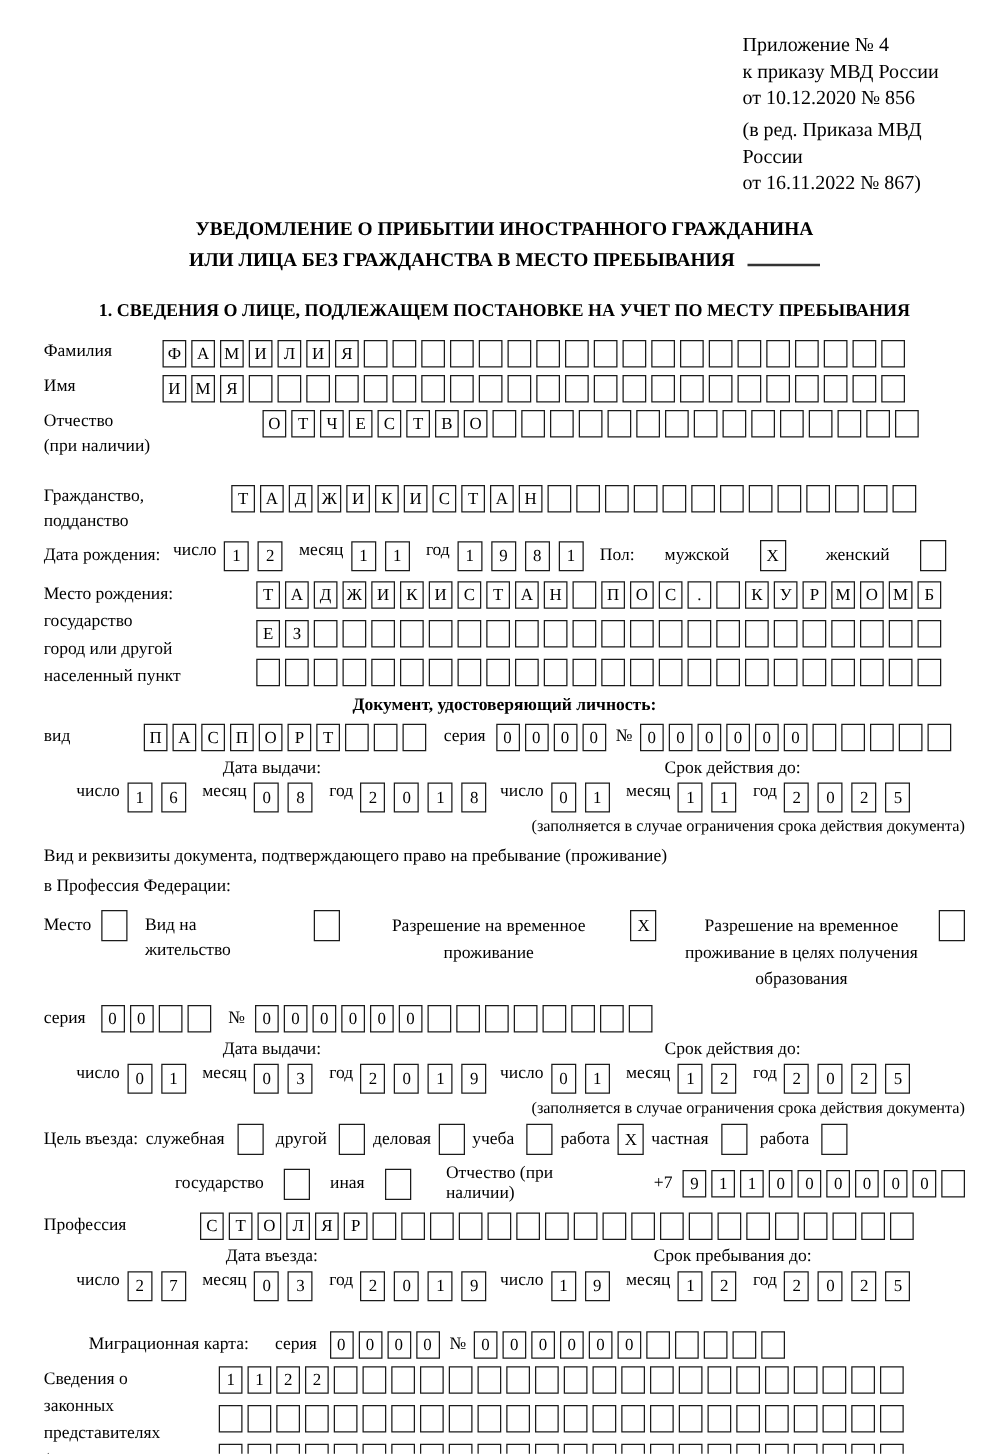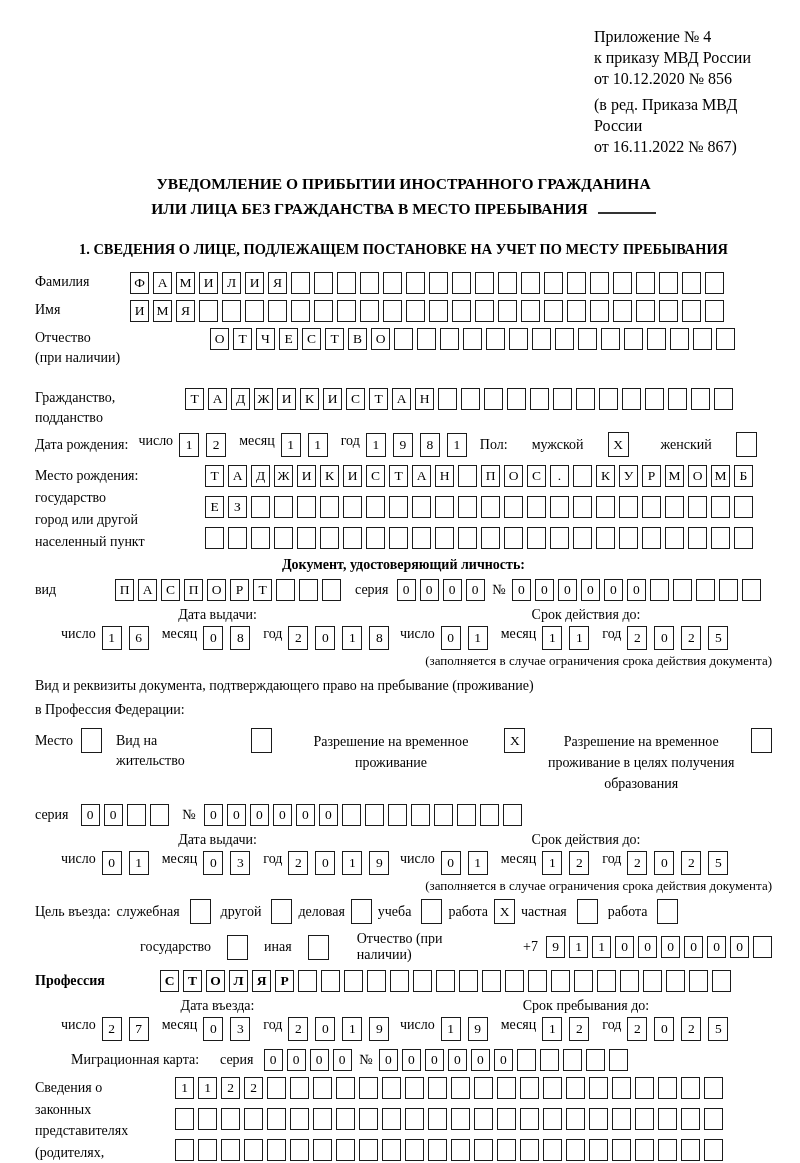--- a/index.html
+++ b/index.html
@@ -607,21 +607,21 @@
         <span class="cell">0</span>
         <span class="cell">0</span>
         <span class="cell">0</span>
         <span class="cell">0</span>
         <span class="cell">0</span>
         <span class="cell">0</span>
         <span class="cell"></span>
       </span>
   </div>
 
-  <div class="frow" style="align-items:center;font-weight:bold;">
+  <div class="frow" style="align-items:center;">
     <span class="flabel w125">Профессия</span>
     <span class="cellrow">
         <span class="cell">С</span>
         <span class="cell">Т</span>
         <span class="cell">О</span>
         <span class="cell">Л</span>
         <span class="cell">Я</span>
         <span class="cell">Р</span>
         <span class="cell"></span>
         <span class="cell"></span>
@@ -697,21 +697,21 @@
               <span class="cell">2</span>
               <span class="cell">0</span>
               <span class="cell">2</span>
               <span class="cell">5</span>
             </span>
           </span>
       </div>
     </div>
   </div>
 
-  <div class="seriesrow" style="margin-top:8px;">
+  <div class="seriesrow" style="margin-top:24px;">
     <span class="w185" style="flex:none;padding-left:36px;box-sizing:border-box;">Миграционная карта:</span>
     <span style="margin-right:10px;">серия</span>
     <span class="cellrow">
         <span class="cell">0</span>
         <span class="cell">0</span>
         <span class="cell">0</span>
         <span class="cell">0</span>
       </span>
     <span style="margin:0 6px 0 8px;">№</span>
     <span class="cellrow">

